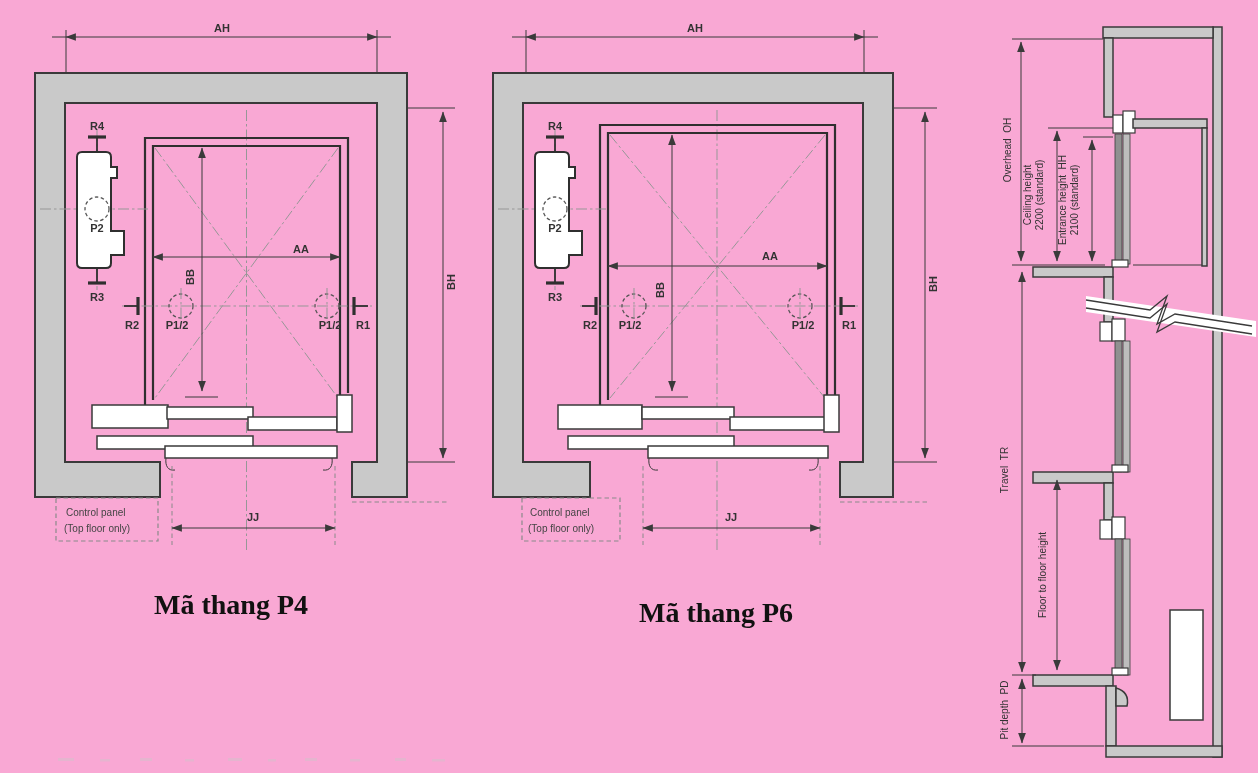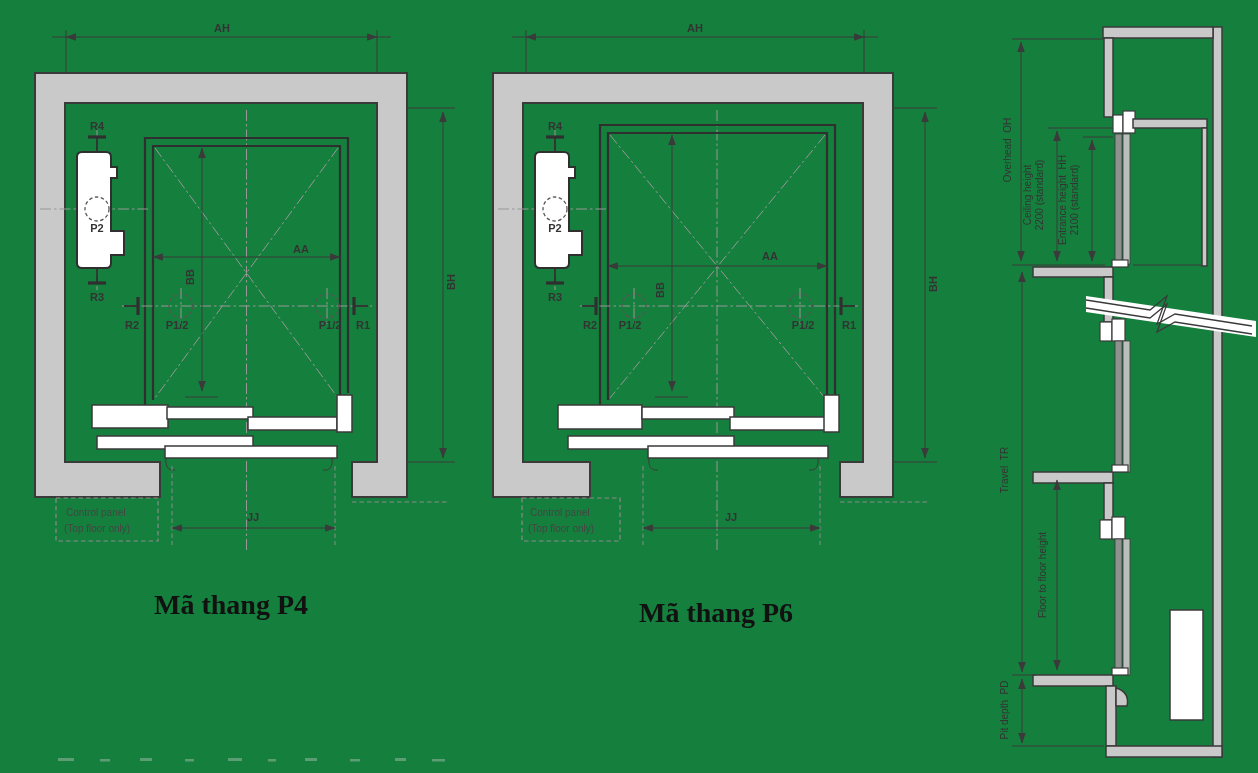--- a/index.html
+++ b/index.html
@@ -1,16 +1,16 @@
 <!DOCTYPE html>
 <html><head>
 <meta charset="utf-8">
 <style>
   html,body{margin:0;padding:0;background:#fff;}
-  #canvas{position:relative;width:1258px;height:773px;background:#15803d;overflow:hidden;
+  #canvas{position:relative;width:1258px;height:773px;background:#f9a8d4;overflow:hidden;
           font-family:"Liberation Sans",sans-serif;}
   svg{position:absolute;inset:0;}
   
   .wallp{fill:#c9c9c9;stroke:#3a3a3a;stroke-width:2;}
   .wall {fill:#c9c9c9;stroke:#3a3a3a;stroke-width:1.5;}
   .cab  {fill:none;stroke:#2f2f2f;stroke-width:2.2;}
   .sill {fill:#ffffff;stroke:#3a3a3a;stroke-width:1.5;}
   .hdr  {fill:#ffffff;stroke:#3a3a3a;stroke-width:1.2;}
   .door1{fill:#909090;stroke:#3a3a3a;stroke-width:.8;}
   .door2{fill:#bdbdbd;stroke:#3a3a3a;stroke-width:.8;}

